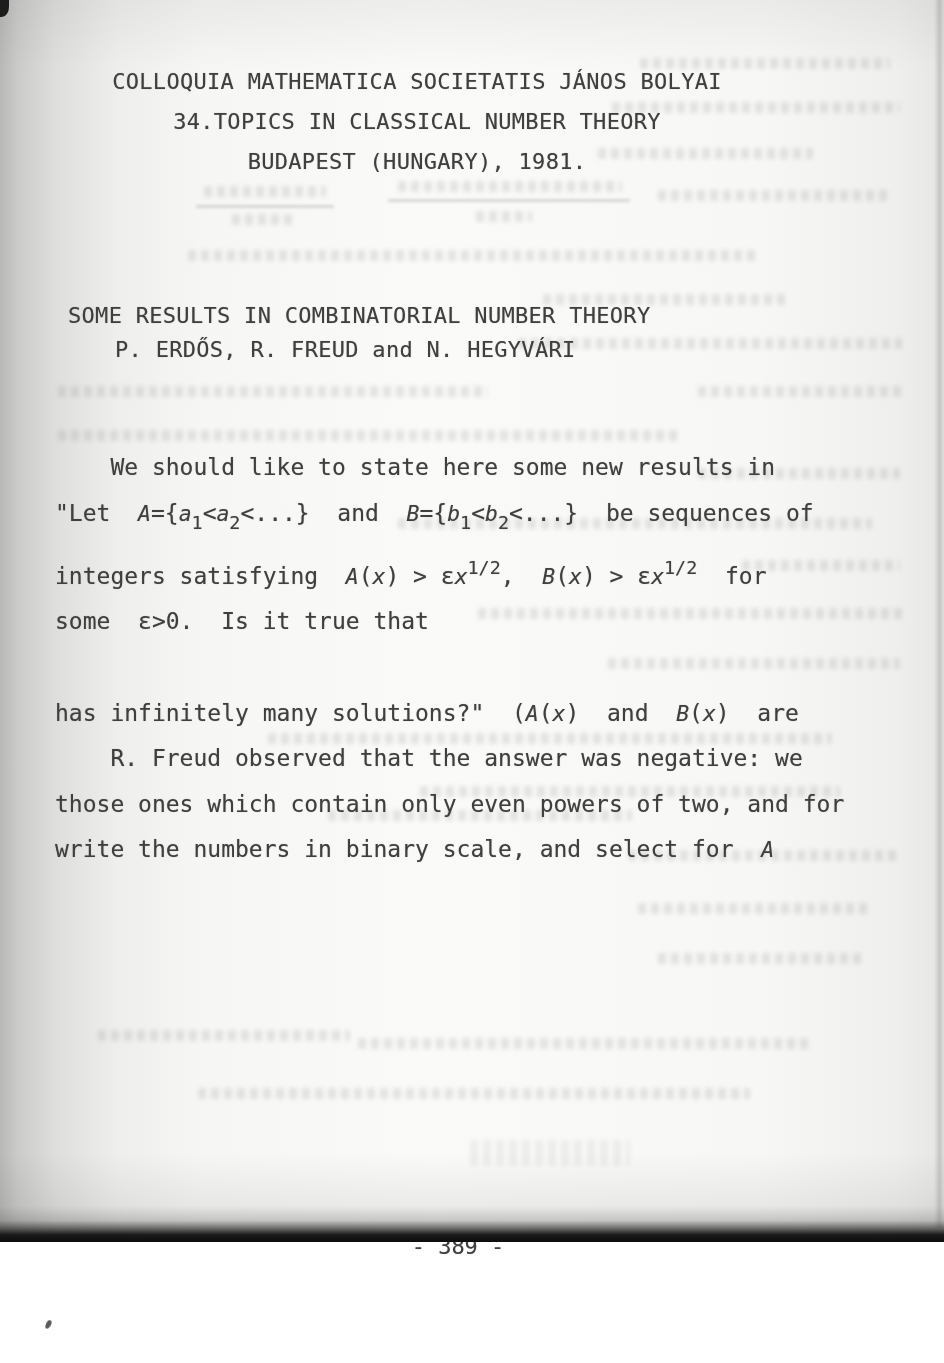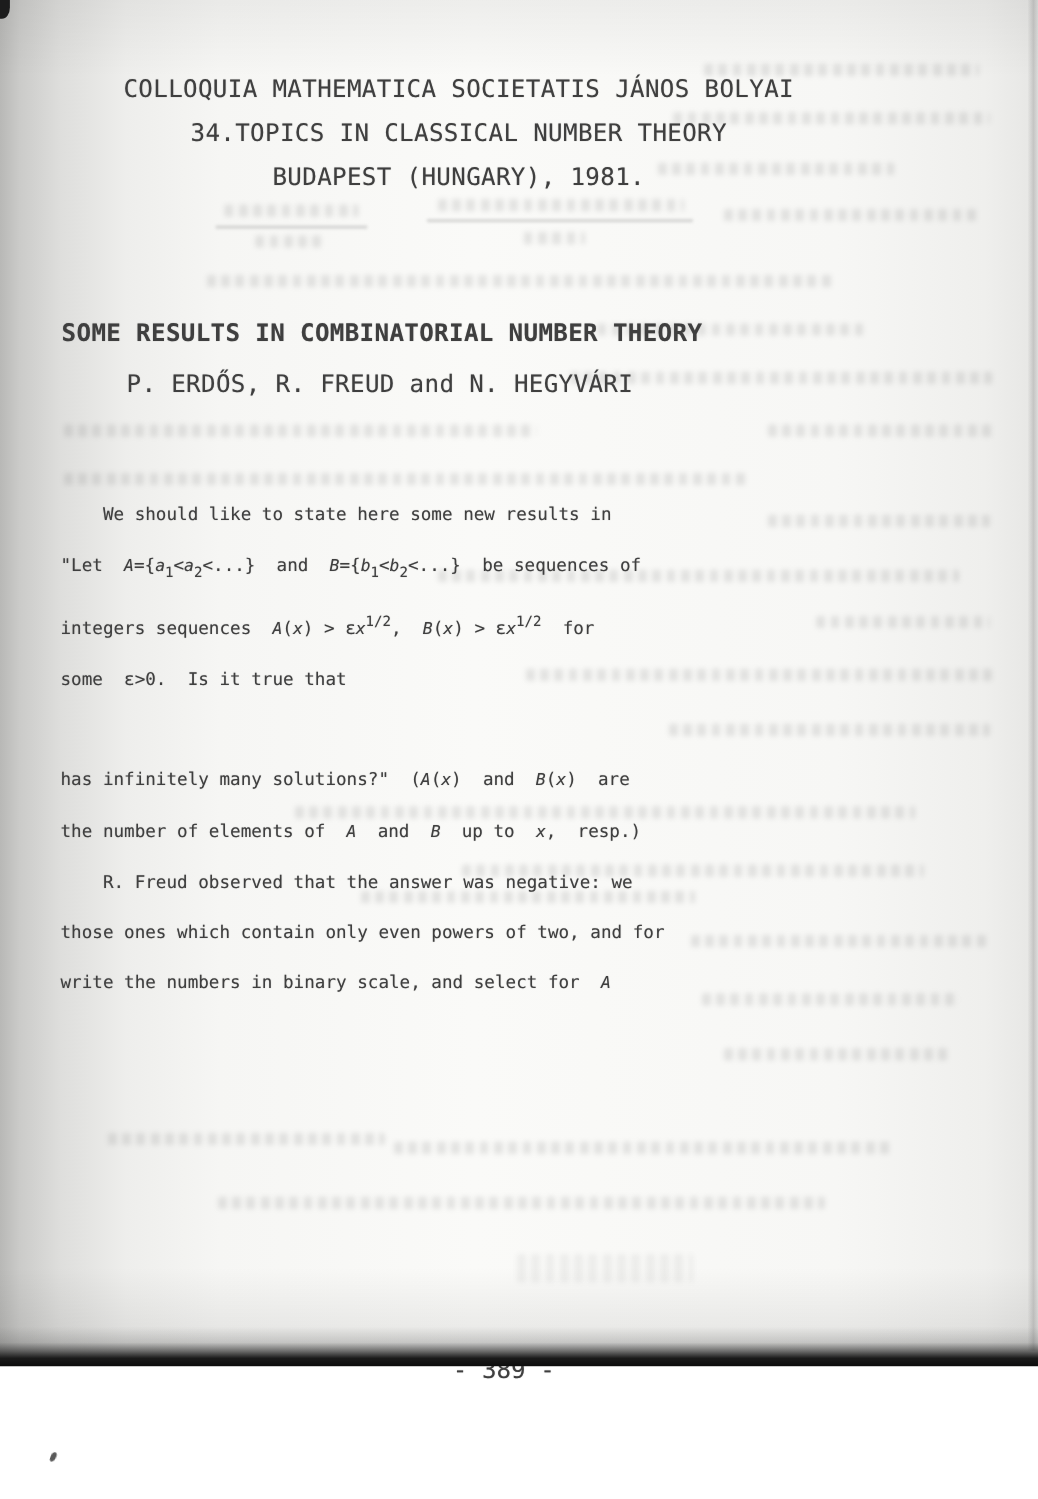--- a/index.html
+++ b/index.html
@@ -31,21 +31,21 @@
     font-size: 22px; line-height: 28px; letter-spacing: 0.3px;
     white-space: pre;
   }
   .doc-authors {
     position: absolute; top: 336px; left: 115px;
     font-size: 22px; line-height: 28px; letter-spacing: 0.3px;
     white-space: pre;
   }
   .doc-body {
     position: absolute; top: 445px; left: 55px; width: 860px;
-    font-size: 16px; line-height: 45.5px;
+    font-size: 23px; line-height: 45.5px;
   }
   .line { white-space: pre; }
   .line.eq  { margin-top: 44px; }
   .line.gap { margin-top: 46px; }
   .page-number {
     position: absolute; top: 1234px; left: 0; width: 944px;
     text-align: center; transform: translateX(-14px);
     font-size: 22px; line-height: 26px;
   }
   
@@ -122,30 +122,29 @@
   <div class="sm" style="left:358px;top:1038px;width:452px;"></div>
   <div class="sm" style="left:198px;top:1088px;width:552px;"></div>
   <div class="sm" style="left:470px;top:1140px;width:160px;height:26px;opacity:.18;"></div>
 
   <header class="doc-header">
     <div class="hline">COLLOQUIA MATHEMATICA SOCIETATIS JÁNOS BOLYAI</div>
     <div class="hline">34.TOPICS IN CLASSICAL NUMBER THEORY</div>
     <div class="hline">BUDAPEST (HUNGARY), 1981.</div>
   </header>
 
-  <h1 class="doc-title" style="margin:0;font-weight:bold;">SOME RESULTS IN COMBINATORIAL NUMBER THEORY</h1>
+  <h1 class="doc-title" style="margin:12px;font-weight:normal;">SOME RESULTS IN COMBINATORIAL NUMBER THEORY</h1>
   <div class="doc-authors">P. ERDŐS, R. FREUD and N. HEGYVÁRI</div>
 
   <main class="doc-body">
     <div class="line">    We should like to state here some new results in</div>
     <div class="line"><span>"Let  </span><span class="seg-i">A</span><span>={</span><span class="seg-i">a</span><span class="seg-sub">1</span><span>&lt;</span><span class="seg-i">a</span><span class="seg-sub">2</span><span>&lt;...}  and  </span><span class="seg-i">B</span><span>={</span><span class="seg-i">b</span><span class="seg-sub">1</span><span>&lt;</span><span class="seg-i">b</span><span class="seg-sub">2</span><span>&lt;...}  be sequences of</span></div>
-    <div class="line"><span>integers sequences  </span><span class="seg-i">A</span><span>(</span><span class="seg-i">x</span><span>) &gt; ε</span><span class="seg-i">x</span><span class="seg-sup">1/2</span><span>,  </span><span class="seg-i">B</span><span>(</span><span class="seg-i">x</span><span>) &gt; ε</span><span class="seg-i">x</span><span class="seg-sup">1/2</span><span>  for</span></div>
+    <div class="line"><span>integers satisfying  </span><span class="seg-i">A</span><span>(</span><span class="seg-i">x</span><span>) &gt; ε</span><span class="seg-i">x</span><span class="seg-sup">1/2</span><span>,  </span><span class="seg-i">B</span><span>(</span><span class="seg-i">x</span><span>) &gt; ε</span><span class="seg-i">x</span><span class="seg-sup">1/2</span><span>  for</span></div>
     <div class="line">some  ε&gt;0.  Is it true that</div>
     <div class="line gap"><span>has infinitely many solutions?"  (</span><span class="seg-i">A</span><span>(</span><span class="seg-i">x</span><span>)  and  </span><span class="seg-i">B</span><span>(</span><span class="seg-i">x</span><span>)  are</span></div>
-    <div class="line"><span>the number of elements of  </span><span class="seg-i">A</span><span>  and  </span><span class="seg-i">B</span><span>  up to  </span><span class="seg-i">x</span><span>,  resp.)</span></div>
     <div class="line">    R. Freud observed that the answer was negative: we</div>
     <div class="line">those ones which contain only even powers of two, and for</div>
     <div class="line"><span>write the numbers in binary scale, and select for  </span><span class="seg-i">A</span></div>
   </main>
 
   <div class="page-number">- 389 -</div>
 
   <div class="corner-mark"></div>
   <div class="stray-mark"></div>
   <div class="right-edge"></div>

